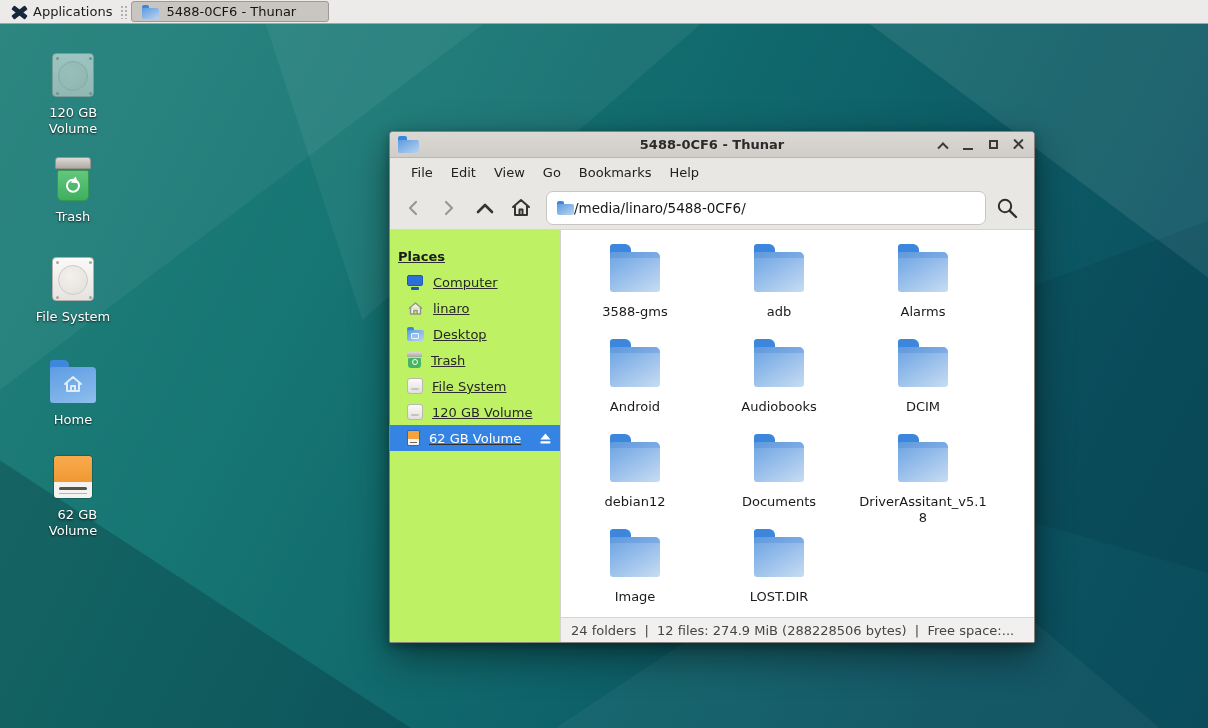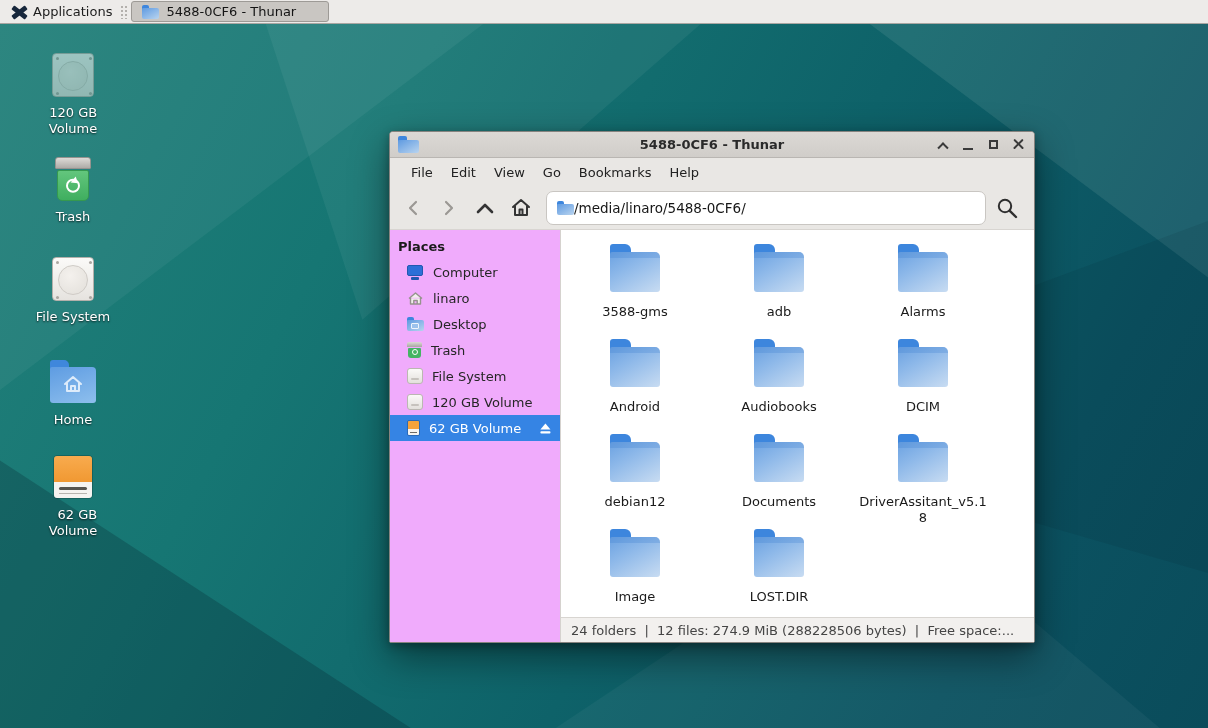--- a/index.html
+++ b/index.html
@@ -134,22 +134,22 @@
   .toolbar { height:44px; flex:0 0 auto; display:flex; align-items:center;
     background:#e9e7e4; border-bottom:1px solid #d8d5d1; padding:0 8px 0 6px; gap:2px; }
   .tbtn { width:34px; height:32px; display:flex; align-items:center; justify-content:center; border-radius:3px; }
   .pathbar { flex:1; height:34px; margin-left:6px; background:#fff;
     border:1px solid #c9c6c2; border-radius:7px; display:flex; align-items:center;
     padding:0 10px; }
   .path-text { color:#161616; font-size:13.5px; white-space:nowrap; }
   .searchbtn { width:38px; height:36px; display:flex; align-items:center; justify-content:center; }
 
   .wbody { flex:1; display:flex; min-height:0; }
-  .sidebar { width:171px; flex:0 0 auto; background:#f0abfc; border-right:1px solid #d5d2ce;
-    padding-top:5px; overflow:hidden; }
+  .sidebar { width:171px; flex:0 0 auto; background:#bef264; border-right:1px solid #d5d2ce;
+    padding-top:15px; overflow:hidden;text-decoration:underline; }
   .side-header { font-weight:bold; color:#1a1a1a; padding:4px 8px 4px 8px; height:24px; }
   .side-item { height:26px; display:flex; align-items:center; gap:9px; padding-left:17px; color:#262626; }
   .side-item .txt { white-space:nowrap; }
   .side-item.selected { background:#3584e4; color:#fff; padding-right:8px; }
   .side-item .spacer { flex:1; }
 
   
   .icmp { position:relative; width:17px; height:15px; }
   .icmp .scr { position:absolute; top:0; left:0; right:1px; height:11px; background:#2d6fd8;
     border-radius:2px; border:1px solid #2258b0; }

